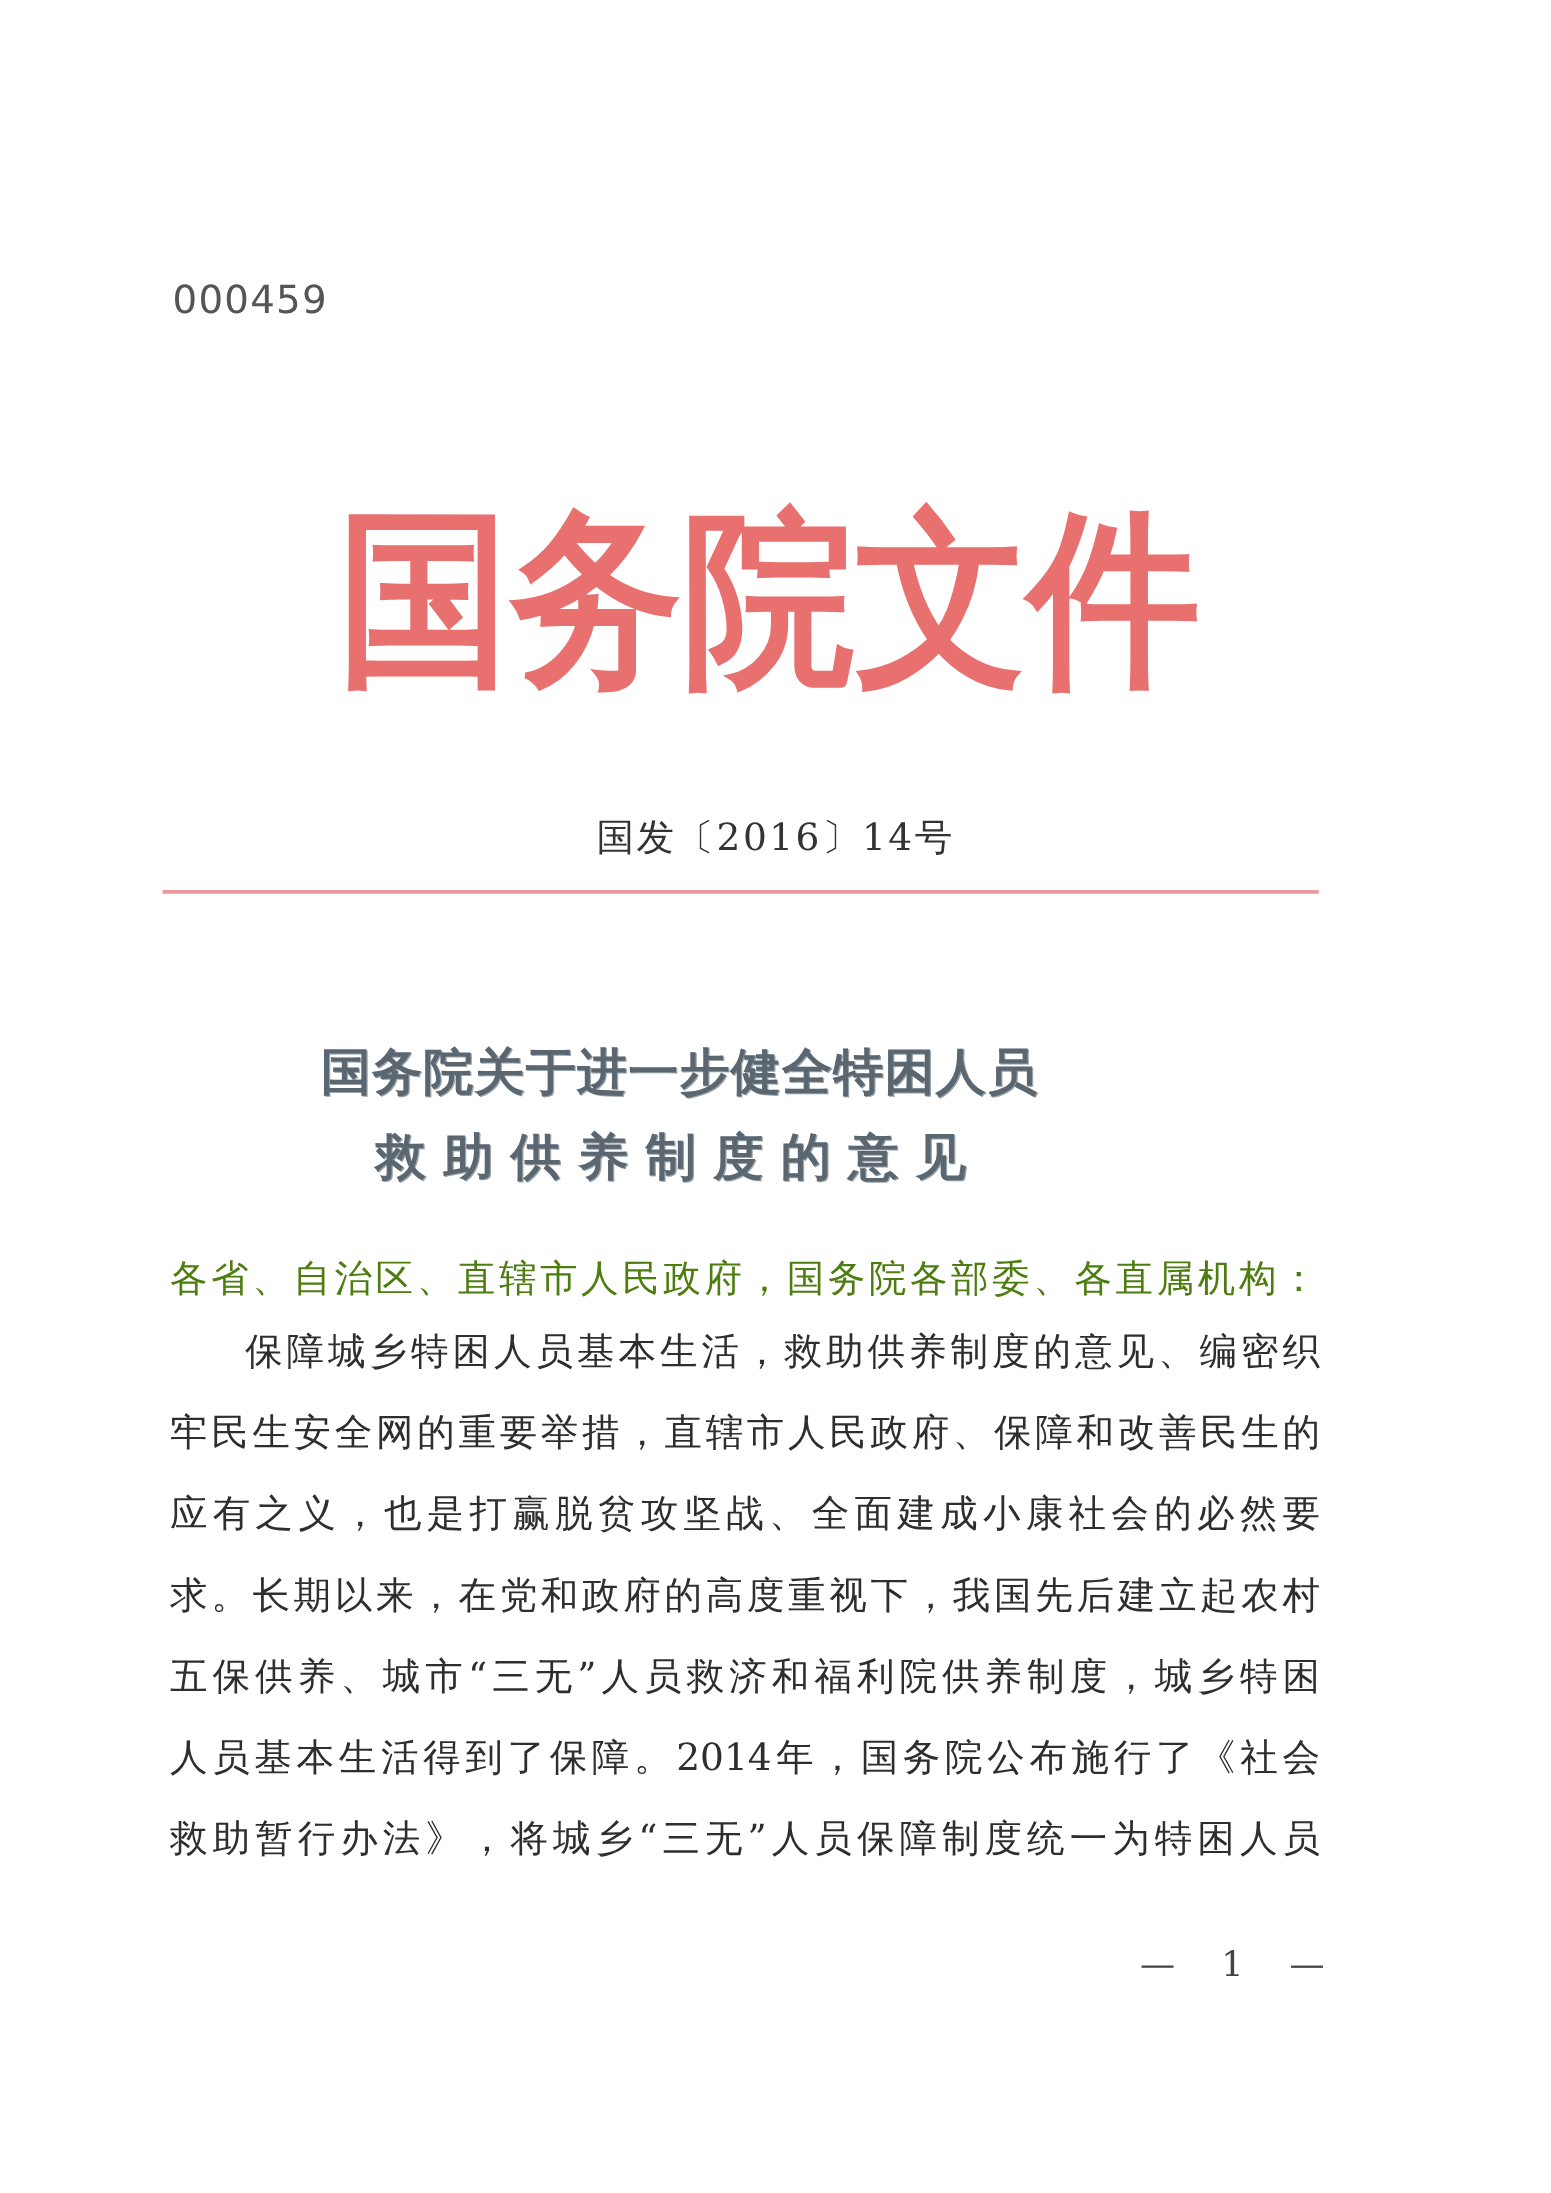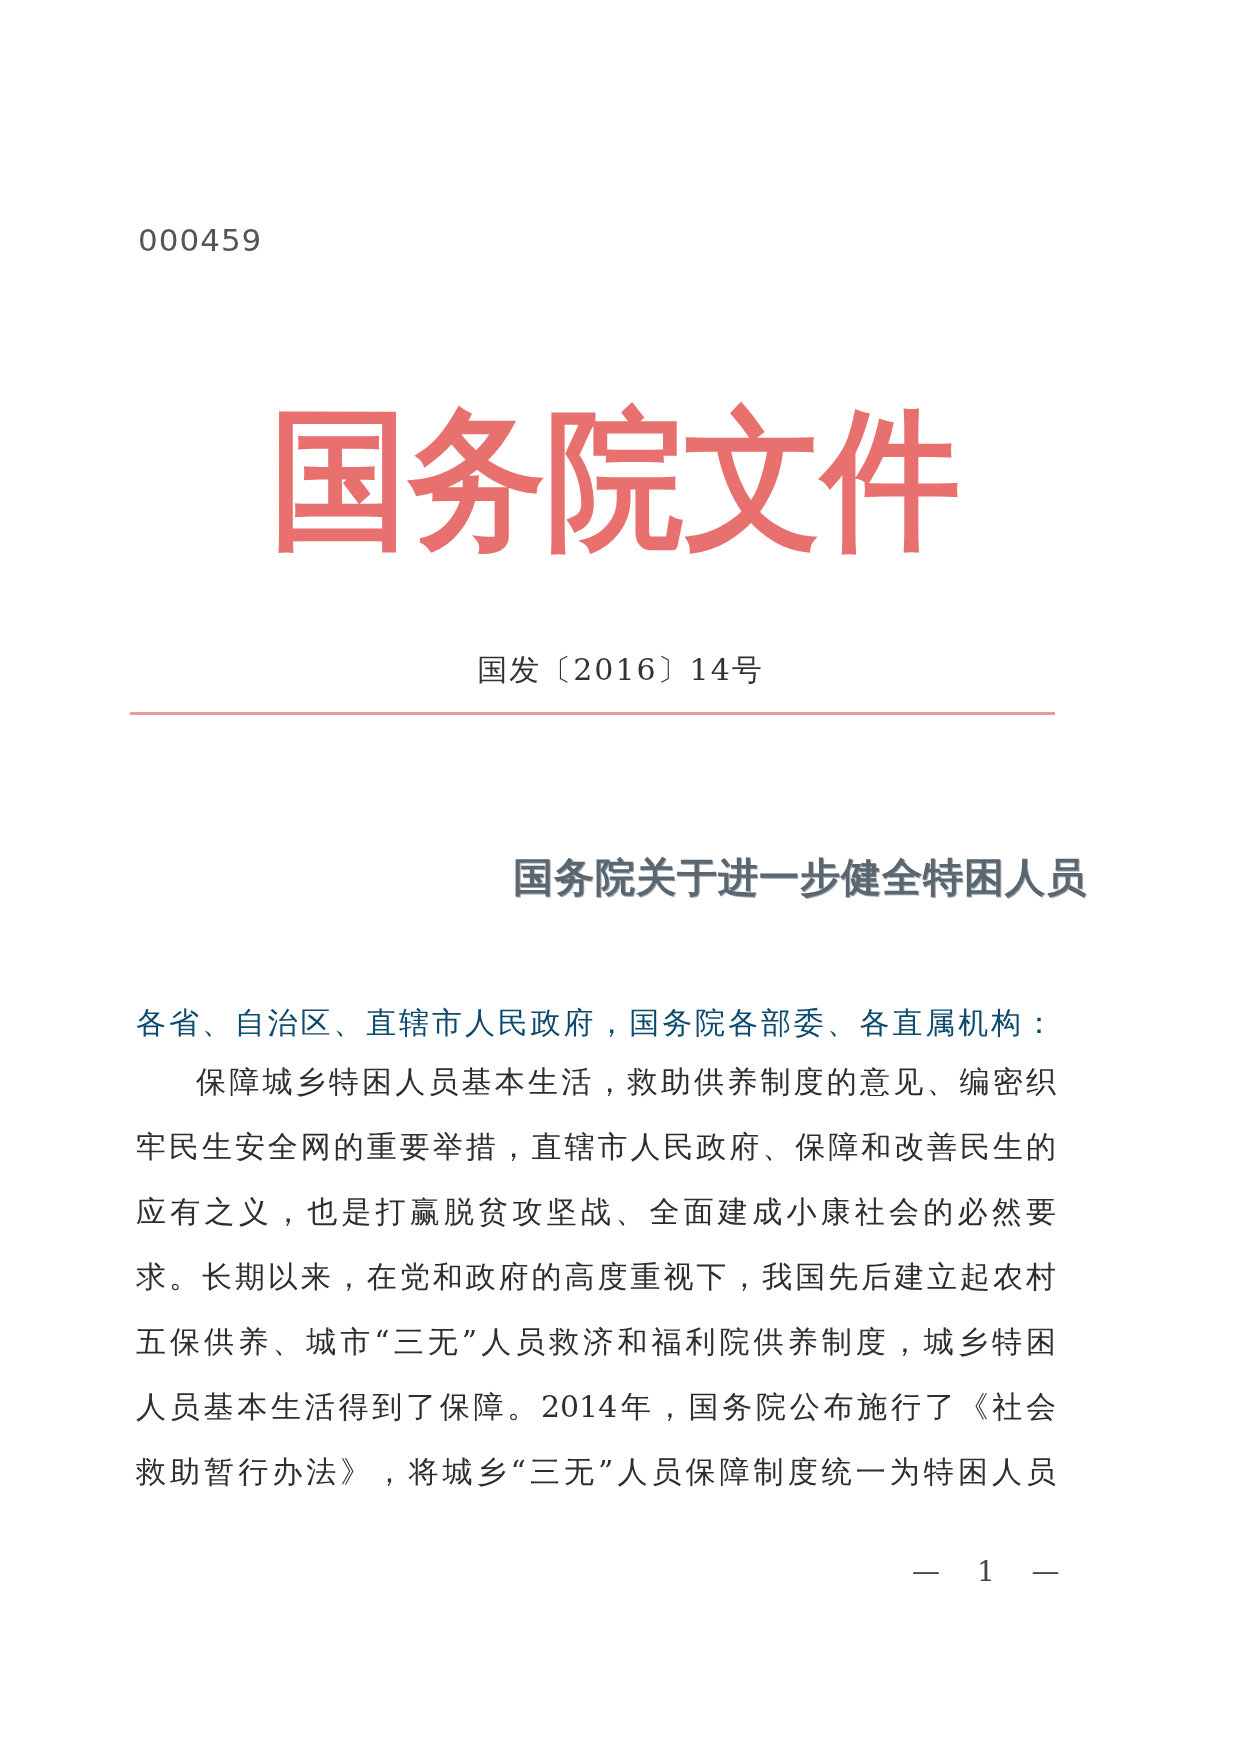--- a/index.html
+++ b/index.html
@@ -8,30 +8,30 @@
   .page { position: absolute; left: 0; top: 0; width: 1241px; height: 1754px; background: #fff; padding-left: 48px; }
   .doc-serial { position: absolute; left: 138px; top: 222px; font-family: "DejaVu Sans", "Liberation Sans", sans-serif;
                 font-size: 31px; color: #555; letter-spacing: 1px; }
   .banner { position: absolute; left: 270px; top: 400px; width: 660px; height: 160px;
             display: flex; justify-content: space-between; align-items: center; }
   .banner span { font-family: "DejaVu Sans", "Liberation Sans", sans-serif; font-weight: bold;
                  font-size: 138px; line-height: 160px; color: #e8716f; transform: scaleY(1.1); display: inline-block; }
   .issue-no { position: absolute; left: 0; width: 1241px; top: 650px; text-align: center;
               font-size: 30px; color: #333; letter-spacing: 2px; }
   .red-rule { position: absolute; left: 130px; top: 712px; width: 925px; height: 3px; background: #ec9a9c; }
-  .title { position: absolute; left: 0; width: 1087px; text-align: right; font-weight: bold;
+  .title { position: absolute; left: 0; width: 1087px; text-align: center; font-weight: bold;
            font-family: "DejaVu Serif", "Liberation Serif", serif; color: #5a6670;
-           text-shadow: 1px 1px 0 #9aa4ab; margin-top: 20px; }
+           text-shadow: 1px 1px 0 #9aa4ab; }
   .title.l1 { top: 830px; font-size: 40px; letter-spacing: 1px; }
   .title.l2 { top: 898px; font-size: 40px; letter-spacing: 14px; }
   .body-text { position: absolute; left: 136px; width: 920px; font-size: 30px; color: #2e2e2e; }
   .body-line { position: absolute; left: 0; width: 920px; white-space: nowrap; text-align: justify;
                text-align-last: justify; height: 40px; line-height: 40px; }
   .salutation { position: absolute; left: 136px; top: 1003px; font-size: 30px; white-space: nowrap;
-                width: 920px; text-align-last: justify; letter-spacing: 2px; color: #0c4a6e; }
+                width: 920px; text-align-last: justify; letter-spacing: 2px; color: #4d7c0f; }
   .page-number { position: absolute; left: 912px; top: 1555px; font-size: 28px; color: #444; letter-spacing: 14px; }
 </style>
 </head>
 <body>
 
 <div class="page">
 
   <div class="doc-serial">000459</div>
 
   <div class="banner">
@@ -40,20 +40,21 @@
     <span>院</span>
     <span>文</span>
     <span>件</span>
   </div>
 
   <div class="issue-no">国发〔2016〕14号</div>
 
   <div class="red-rule"></div>
 
   <div class="title l1">国务院关于进一步健全特困人员</div>
+  <div class="title l2">救助供养制度的意见</div>
 
   <div class="salutation">各省、自治区、直辖市人民政府，国务院各部委、各直属机构：</div>
 
   <div class="body-text" style="top:1062px;">
     <div class="body-line" style="top:0px; left:60px; width:860px;">保障城乡特困人员基本生活，救助供养制度的意见、编密织</div>
     <div class="body-line" style="top:65px;">牢民生安全网的重要举措，直辖市人民政府、保障和改善民生的</div>
     <div class="body-line" style="top:130px;">应有之义，也是打赢脱贫攻坚战、全面建成小康社会的必然要</div>
     <div class="body-line" style="top:195px;">求。长期以来，在党和政府的高度重视下，我国先后建立起农村</div>
     <div class="body-line" style="top:260px;">五保供养、城市“三无”人员救济和福利院供养制度，城乡特困</div>
     <div class="body-line" style="top:325px;">人员基本生活得到了保障。2014年，国务院公布施行了《社会</div>

